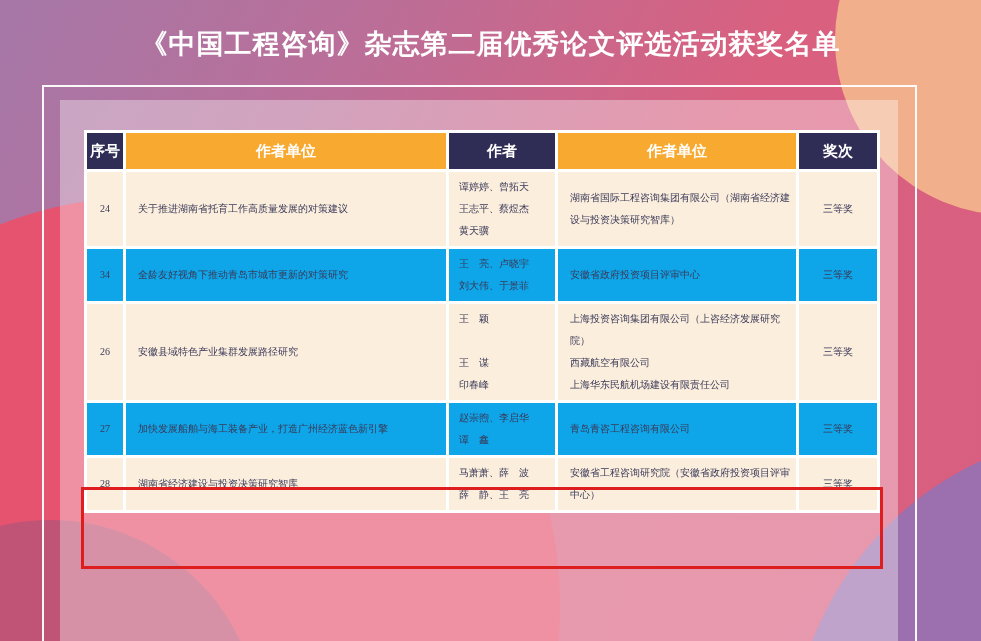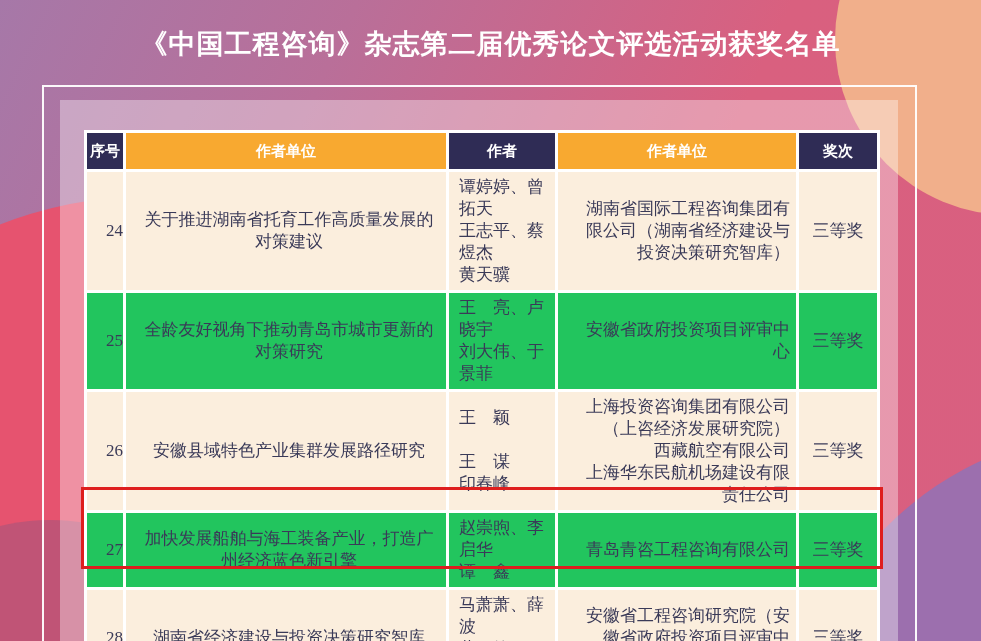--- a/index.html
+++ b/index.html
@@ -18,28 +18,28 @@
   .frame{position:absolute;left:42px;top:85px;width:871px;height:600px;
     border:2px solid rgba(255,255,255,0.95);}
   .card{position:absolute;left:60px;top:100px;width:838px;height:560px;
     background:rgba(255,255,255,0.36);}
   .table-wrap{position:absolute;left:84px;top:130px;width:796px;}
   table{border-collapse:separate;border-spacing:3px;width:796px;background:#ffffff;table-layout:fixed;}
   th{font-family:"DejaVu Sans","Liberation Sans",sans-serif;font-weight:bold;
      font-size:15px;color:#ffffff;height:32px;padding:2px 0;text-align:center;}
   th.navy{background:var(--header-navy,#2f2c55);}
   th.orange{background:var(--header-orange,#f8a930);}
-  td{font-size:17px;color:#3a3a58;vertical-align:middle;padding:4px 6px;}
+  td{font-size:10px;color:#3a3a58;vertical-align:middle;padding:4px 6px;}
   td .line{line-height:22px;}
   tr.cream td{background:var(--row-cream,#fbeedd);}
-  tr.white td{background:#22c55e;}
-  td.cell-no{text-align:right;padding:4px 0;}
-  td.cell-title{text-align:center;padding-left:12px;}
+  tr.white td{background:#0ea5e9;}
+  td.cell-no{text-align:center;padding:4px 0;}
+  td.cell-title{text-align:left;padding-left:12px;}
   td.cell-authors{text-align:left;padding-left:10px;}
-  td.cell-orgs{text-align:right;padding-left:12px;}
+  td.cell-orgs{text-align:left;padding-left:12px;}
   td.cell-award{text-align:center;padding:4px 0;}
   tr{min-height:50px;}
   td{height:44px;}
   .row-highlight{position:absolute;left:-3px;right:-3px;
     border:3px solid var(--highlight-red,#de1e1e);pointer-events:none;z-index:5;}
 </style>
 </head>
 <body>
 
 <div class="stage">
@@ -86,21 +86,21 @@
             </td>
             <td class="cell-orgs">
               <div class="line">湖南省国际工程咨询集团有限公司（湖南省经济建设与投资决策研究智库）</div>
             </td>
             <td class="cell-award">
               <div class="line">三等奖</div>
             </td>
           </tr>
           <tr class="white">
             <td class="cell-no">
-              <div class="line">25</div>
+              <div class="line">34</div>
             </td>
             <td class="cell-title">
               <div class="line">全龄友好视角下推动青岛市城市更新的对策研究</div>
             </td>
             <td class="cell-authors">
               <div class="line">王　亮、卢晓宇</div>
               <div class="line">刘大伟、于景菲</div>
             </td>
             <td class="cell-orgs">
               <div class="line">安徽省政府投资项目评审中心</div>

